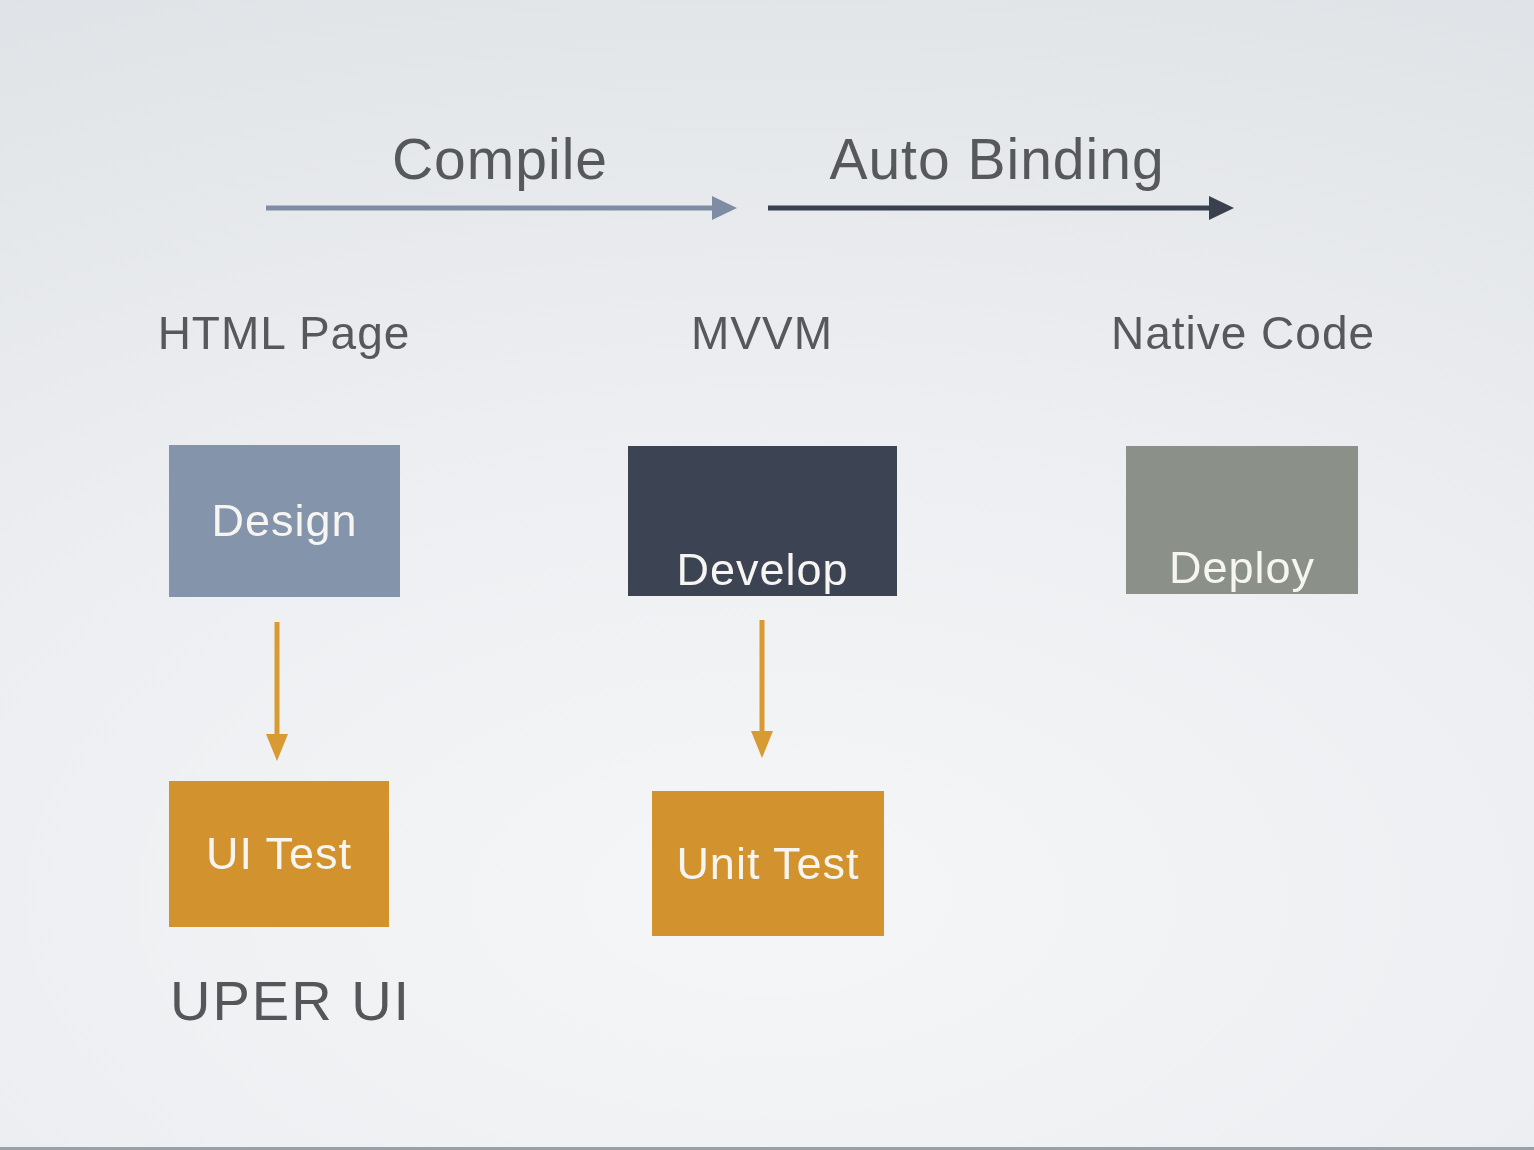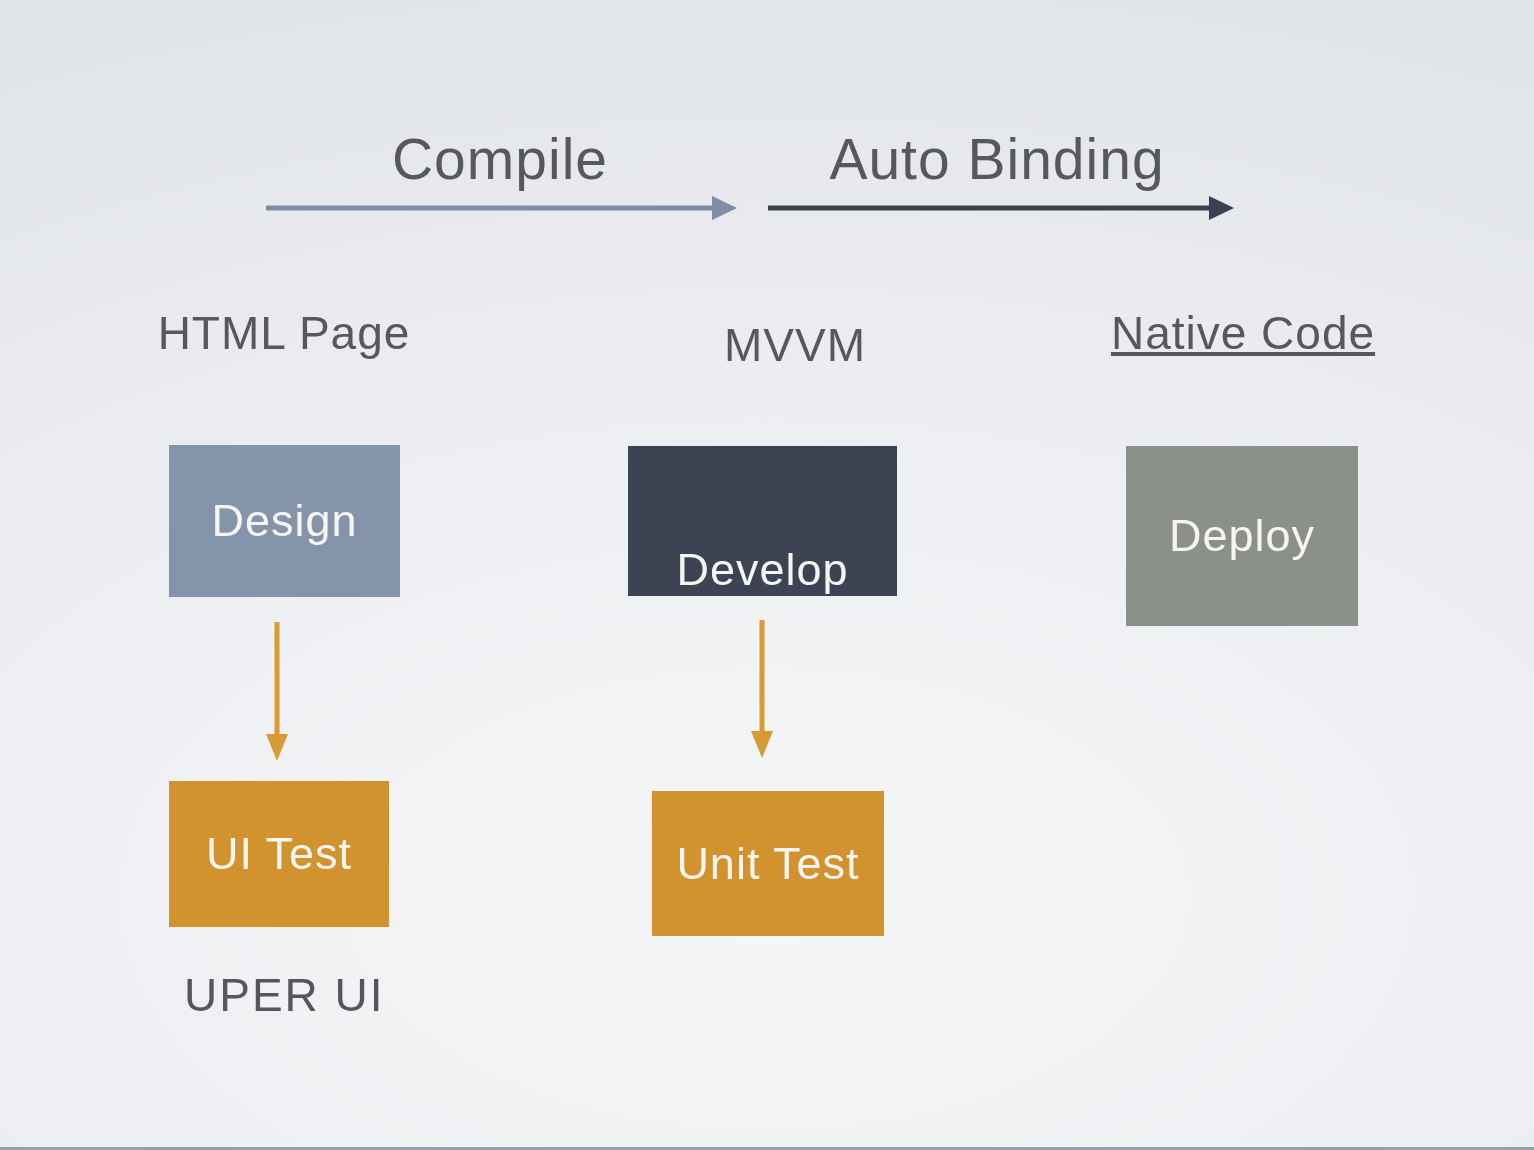--- a/index.html
+++ b/index.html
@@ -31,40 +31,40 @@
   #auto-binding-label { left: 997px; top: 126px; }
   .col-label {
     position: absolute;
     transform: translateX(-50%);
     color: #57585b;
     font-size: 46px;
     letter-spacing: 1px;
     white-space: nowrap;
   }
   #col-label-html { left: 284px; top: 306px; }
-  #col-label-mvvm { left: 762px; top: 318px; margin-left: 33px; }
-  #col-label-native { left: 1243px; top: 306px; text-decoration: underline; }
+  #col-label-mvvm { left: 762px; top: 306px; }
+  #col-label-native { left: 1243px; top: 306px; }
   .box {
     position: absolute;
     display: flex; align-items: center; justify-content: center;
     color: #f7f5f2;
     font-size: 45px;
     letter-spacing: 1px;
     white-space: nowrap;
   }
   #design-box  { left: 169px;  top: 445px; width: 231px; height: 152px; background: #8495ab; }
   #develop-box { left: 628px;  top: 446px; width: 269px; height: 150px; background: #3c4454; align-items: flex-end; }
-  #deploy-box  { left: 1126px; top: 446px; width: 232px; height: 180px; background: #8b9089; }
+  #deploy-box  { left: 1126px; top: 446px; width: 232px; height: 148px; background: #8b9089; align-items: flex-end; }
   #ui-test-box   { left: 169px; top: 781px; width: 220px; height: 146px; background: #d2922d; text-align: center; }
   #unit-test-box { left: 652px; top: 779px; width: 232px; height: 145px; background: #d2922d; margin-top: 12px; }
   #footer-label {
     position: absolute;
-    left: 184px; top: 968px;
+    left: 170px; top: 968px;
     color: #54565a;
-    font-size: 46px;
+    font-size: 56px;
     letter-spacing: 2px;
     white-space: nowrap;
   }
   #bottom-edge {
     position: absolute;
     left: 0; bottom: 0;
     width: 100%; height: 3px;
     background: #9aa0a5;
   }
 </style>

